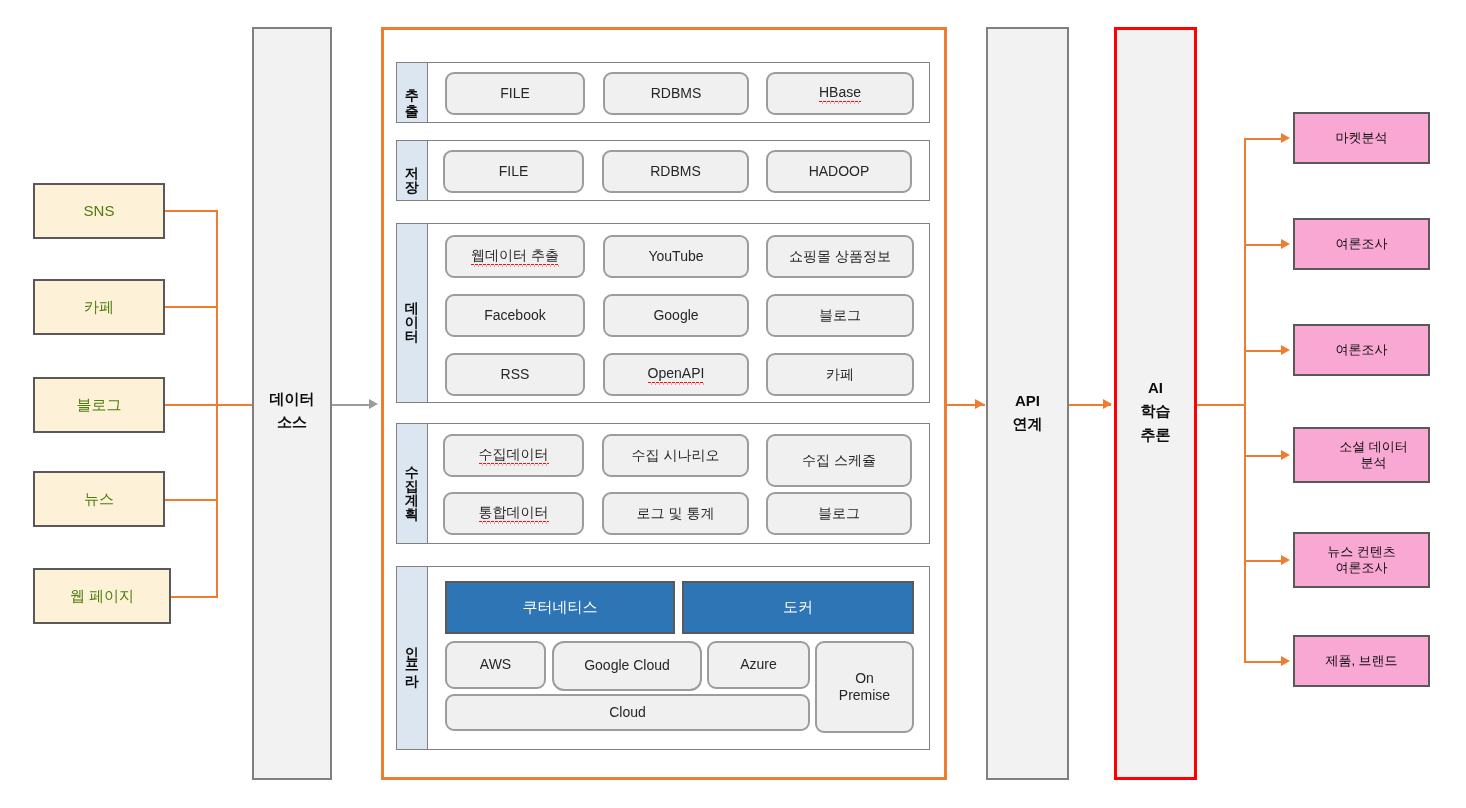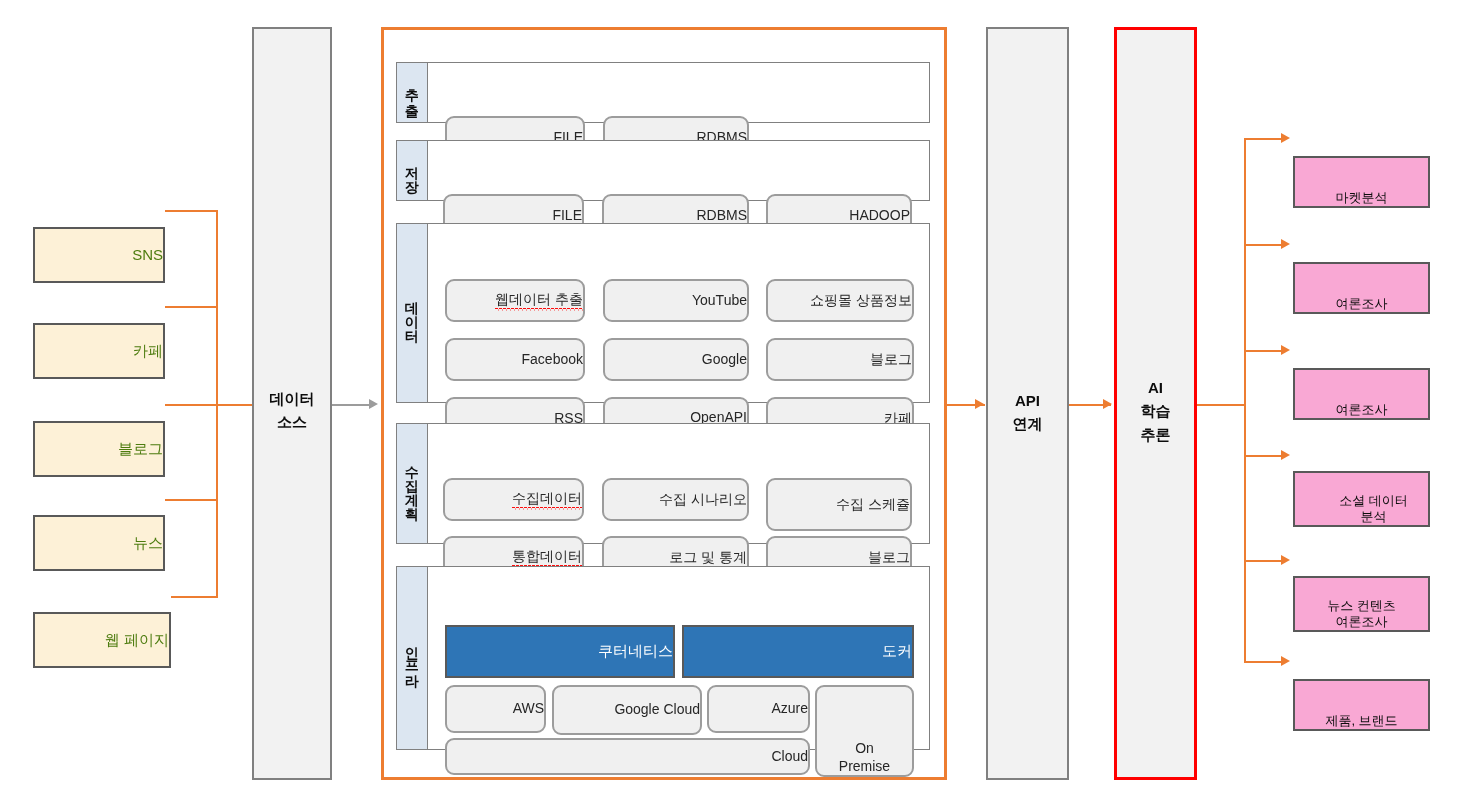--- a/index.html
+++ b/index.html
@@ -11,22 +11,22 @@
     position:relative;
     width:1466px;
     height:808px;
     background:#ffffff;
     overflow:hidden;
   }
   .abs{position:absolute;box-sizing:border-box;}
 
   
   .ctr{
-    display:flex;align-items:center;justify-content:flex-end;
-    text-align:center;line-height:1.25;margin-top:44px;
+    display:flex;align-items:center;justify-content:center;
+    text-align:center;line-height:1.25;
   }
 
   
   .src-box{
     background:#FDF1D7;
     border:2px solid #595959;
     color:#4d7c0f;
     font-size:15px;
   }
 
@@ -174,20 +174,23 @@
   <div class="abs section" style="left:396px;top:62px;width:534px;height:61px;">
     <div class="sec-label">
       <span>추출</span>
     </div>
     <div class="abs chip ctr" style="left:48px;top:9px;width:140px;height:43px;">
       <span>FILE</span>
     </div>
     <div class="abs chip ctr" style="left:206px;top:9px;width:146px;height:43px;">
       <span>RDBMS</span>
     </div>
+    <div class="abs chip ctr" style="left:369px;top:9px;width:148px;height:43px;">
+      <span class="sq">HBase</span>
+    </div>
   </div>
 
   <div class="abs section" style="left:396px;top:140px;width:534px;height:61px;">
     <div class="sec-label">
       <span>저장</span>
     </div>
     <div class="abs chip ctr" style="left:46px;top:9px;width:141px;height:43px;">
       <span>FILE</span>
     </div>
     <div class="abs chip ctr" style="left:205px;top:9px;width:147px;height:43px;">
@@ -268,21 +271,21 @@
     <div class="abs chip blue ctr" style="left:48px;top:14px;width:230px;height:53px;">
       <span>쿠터네티스</span>
     </div>
     <div class="abs chip blue ctr" style="left:285px;top:14px;width:232px;height:53px;">
       <span>도커</span>
     </div>
 
     <div class="abs chip ctr" style="left:48px;top:74px;width:101px;height:48px;">
       <span>AWS</span>
     </div>
-    <div class="abs chip ctr" style="left:155px;top:74px;width:150px;height:50px;">
+    <div class="abs chip ctr" style="left:155px;top:74px;width:150px;height:50px;border-radius:12px;">
       <span>Google Cloud</span>
     </div>
     <div class="abs chip ctr" style="left:310px;top:74px;width:103px;height:48px;">
       <span>Azure</span>
     </div>
 
     <div class="abs chip ctr" style="left:418px;top:74px;width:99px;height:92px;flex-direction:column;">
       <span>On</span>
       <span>Premise</span>
     </div>

